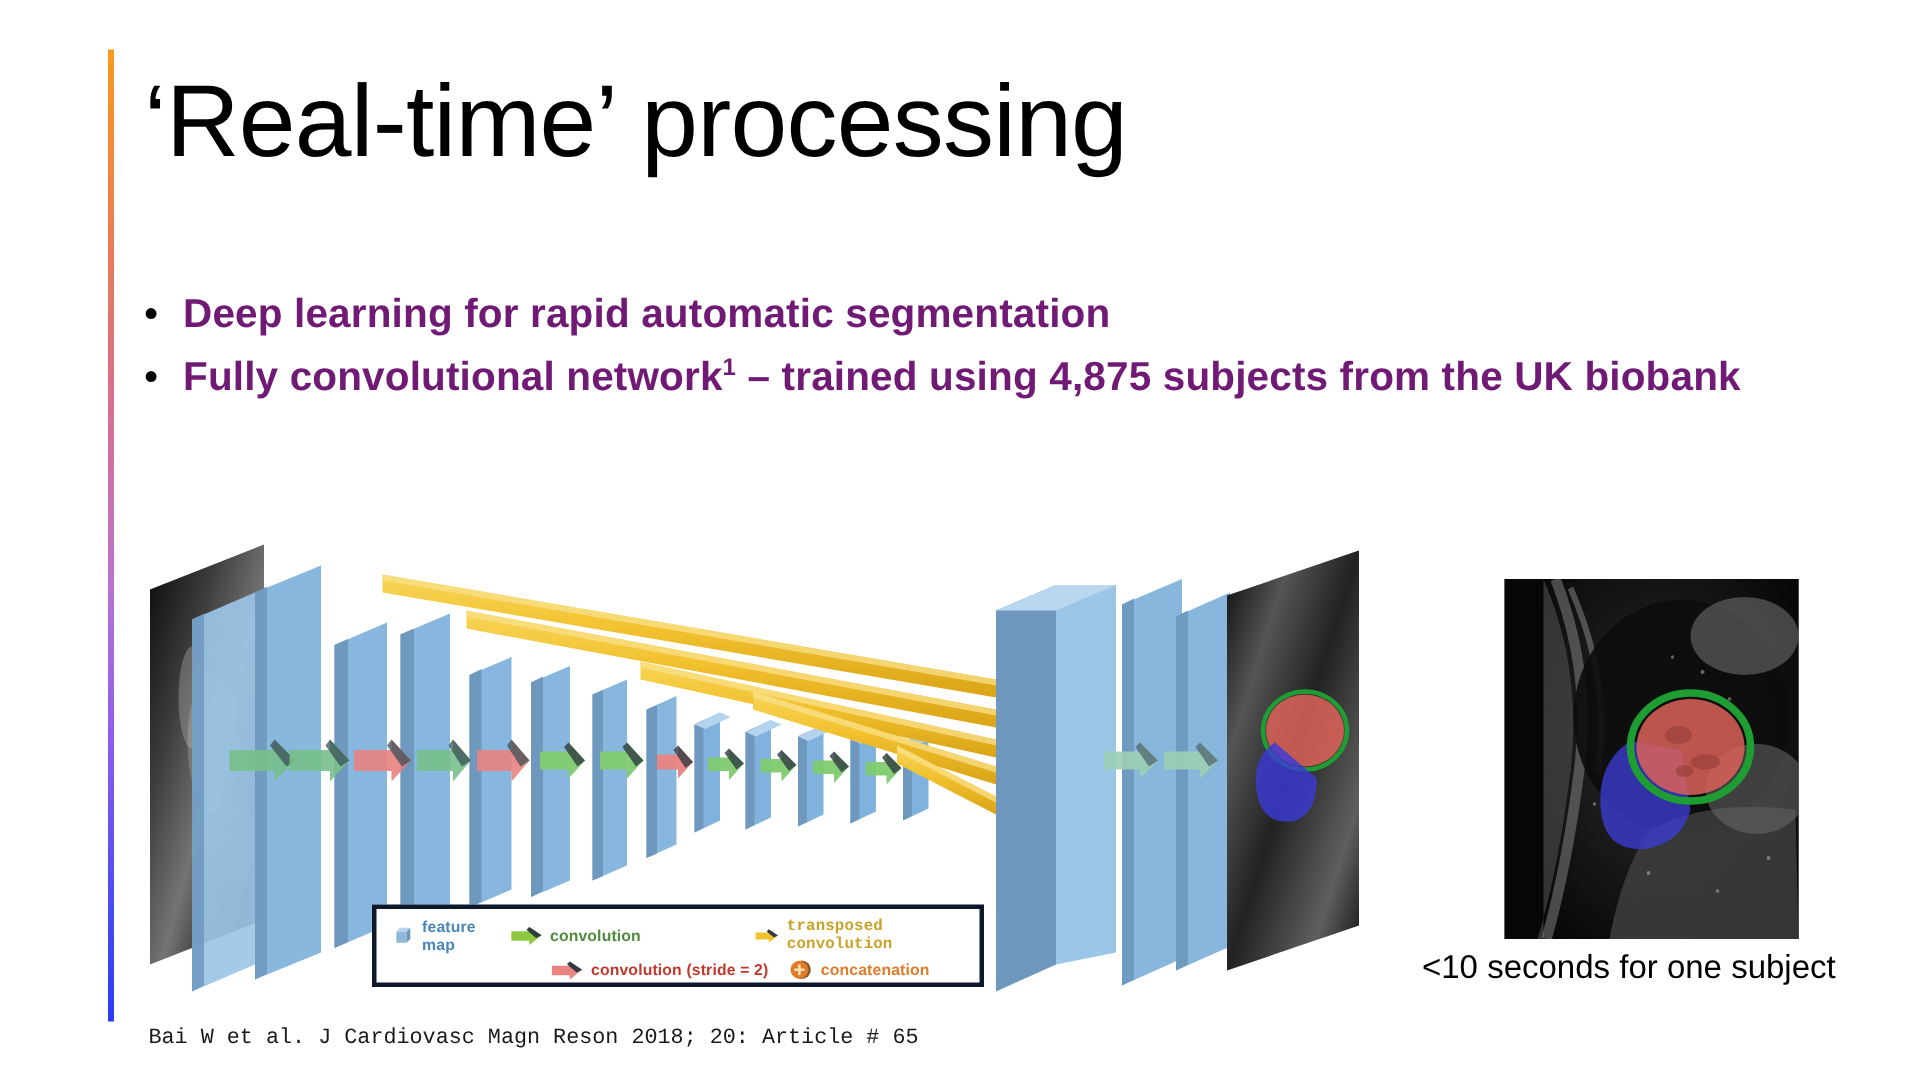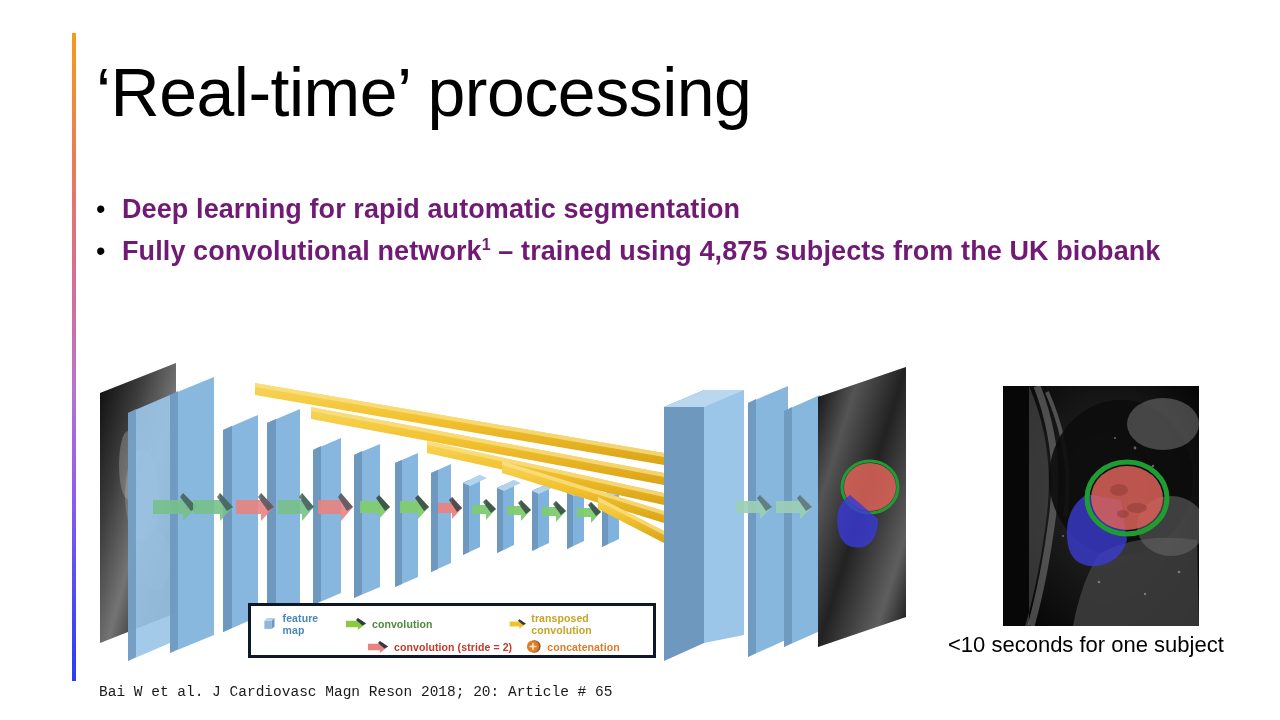--- a/index.html
+++ b/index.html
@@ -14,21 +14,21 @@
 
   
   #accent-bar{
     position:absolute; left:72px; top:33px; width:4px; height:648px;
     background:linear-gradient(to bottom,#F8991D 0%,#E8795C 22%,#D96E8E 36%,
                #B873CE 55%,#8B5CF0 72%,#4A4BF2 88%,#2B3BF5 100%);
   }
 
   
   #slide-title{
-    position:absolute; left:96px; top:56px; width:1000px;
+    position:absolute; left:96px; top:45px; width:1000px;
     font-size:68px; font-weight:400; line-height:1.08;
     letter-spacing:-0.5px; color:#000; white-space:nowrap;
   }
 
   
   #bullet-list{ position:absolute; left:96px; top:192px; width:1140px; }
   .bullet-row{ display:flex; align-items:flex-start; margin-bottom:6px; }
   .bullet-mark{
     width:26px; flex:0 0 26px; font-size:27px; line-height:1.32;
     text-align:left; color:#000;
@@ -50,21 +50,21 @@
     position:absolute; left:150px; top:258px; width:408px; height:55px;
     background:#ffffff; border:3px solid #0f172a;
     padding:6px 10px 21px 12px;
   }
   .legend-row{ display:flex; align-items:center; height:23px; }
   .legend-item{ display:flex; align-items:center; margin-right:14px; }
   .legend-label{ font-size:10.5px; font-weight:700; letter-spacing:0.1px; }
   .lg-cube{ width:17px; height:17px; margin-right:6px; position:relative; }
   .lg-arrow{ width:22px; height:14px; margin-right:5px; }
   .lg-plus{ width:15px; height:15px; margin-right:6px; }
-  .sp-left{ margin-left:62px; }
+  .sp-left{ margin-left:62px;font-family:Liberation Mono, monospace; }
 
   
   #result-panel{ position:absolute; left:1003px; top:386px; }
   #result-image{
     width:196px; height:240px; border:0; position:relative;
     background:#0a0a0a; overflow:hidden;
   }
   #result-caption{
     position:absolute; left:948px; top:632px;
     font-size:22px; color:#000; white-space:nowrap;

